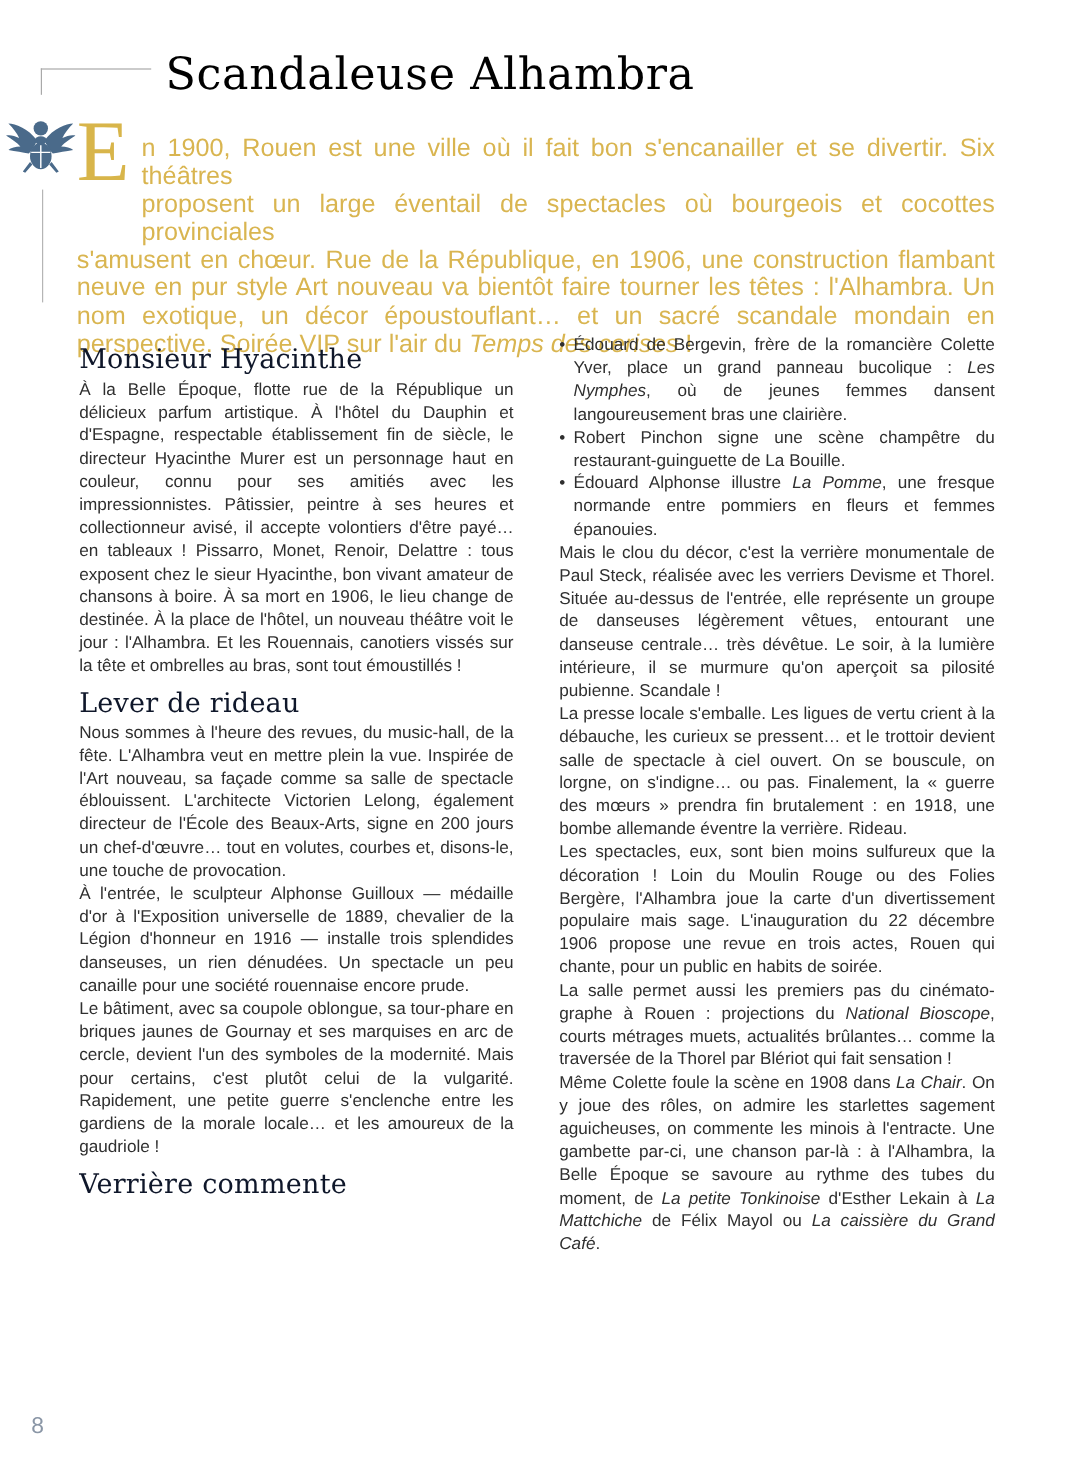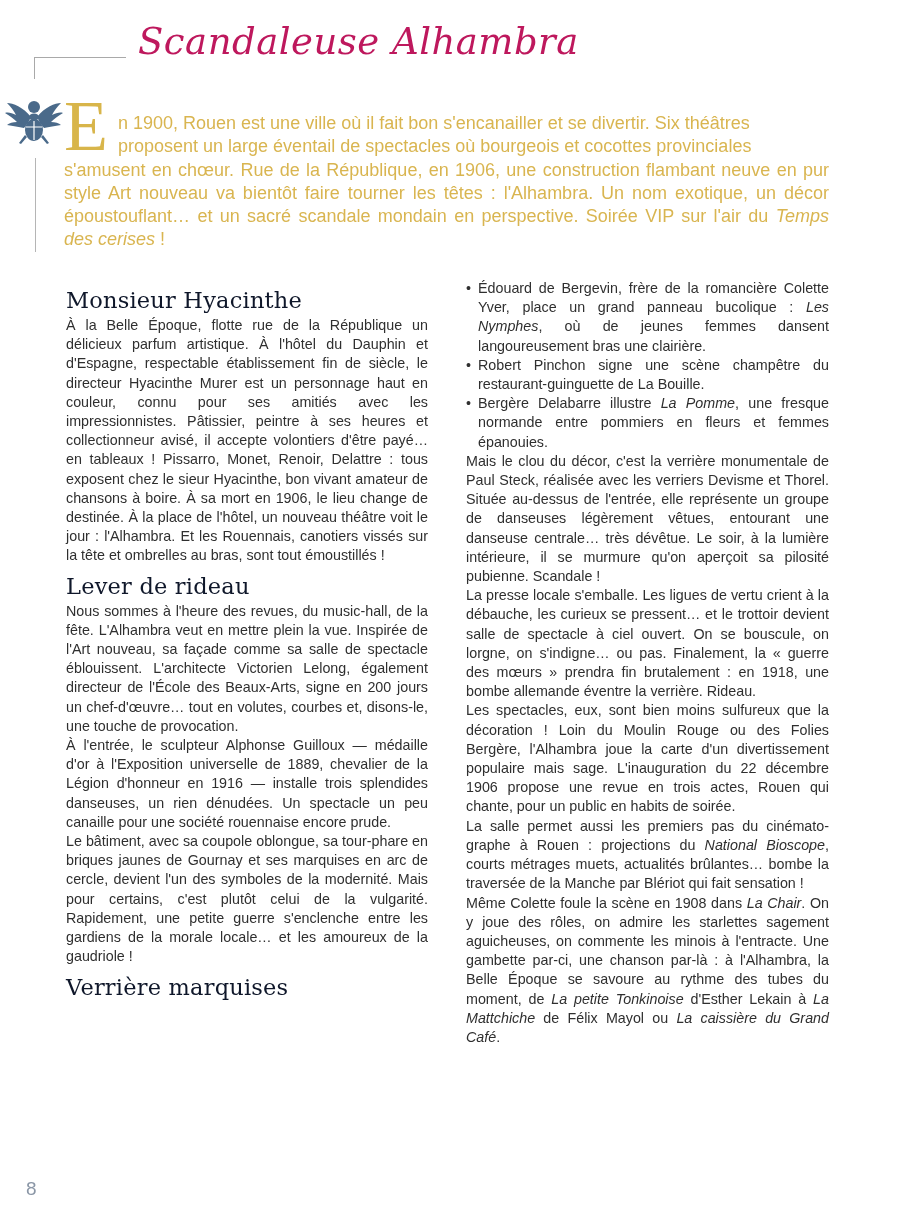--- a/index.html
+++ b/index.html
@@ -1,22 +1,22 @@
 <!DOCTYPE html>
 <html><head>
   <meta charset="utf-8">
   <style>
     html, body { margin:0; padding:0; background:#ffffff; }
     body { width:900px; height:1222px; position:relative; overflow:hidden; font-family:"Liberation Sans", sans-serif; }
     .frame-top { position:absolute; left:34px; top:57px; width:92px; height:22px; border-top:1.5px solid #a9a9a9; border-left:1.5px solid #a9a9a9; box-sizing:border-box; }
     .frame-left { position:absolute; left:35px; top:158px; width:0; height:94px; border-left:1.5px solid #b5b5b5; }
-    .title { position:absolute; left:138px; top:20px; margin:0; font-family:"DejaVu Serif", serif; font-weight:normal; font-size:37px; letter-spacing:0.5px; color:#be185d; white-space:nowrap;font-style:italic; }
+    .title { position:absolute; left:138px; top:40px; margin:0; font-family:"DejaVu Serif", serif; font-weight:normal; font-size:37px; letter-spacing:0.5px; color:#000000; white-space:nowrap; }
     .scarab { position:absolute; left:5px; top:99px; width:58px; height:48px; }
     .dropcap { position:absolute; left:64px; top:96px; font-family:"Liberation Serif", serif; font-size:72px; line-height:60px; color:#d8b54a; }
-    .intro { position:absolute; left:64px; top:112px; width:765px; margin:0; font-size:18px; line-height:23.3px; color:#d9b550; text-align:justify; }
+    .intro { position:absolute; left:64px; top:112px; width:765px; margin:0; font-size:21px; line-height:23.3px; color:#d9b550; text-align:justify; }
     .intro .indent-line { padding-left:54px; display:block; }
     .col { position:absolute; font-size:14.3px; line-height:19.2px; color:#2f2f2f; text-align:justify; }
     .col-left { left:66px; top:284px; width:362px; }
     .col-right { left:466px; top:279px; width:363px; }
     .col h2 { margin:0; font-family:"DejaVu Serif", serif; font-weight:normal; font-size:22.5px; line-height:32px; color:#0f172a; letter-spacing:0.2px; }
     .col p { margin:0; }
     .col .gap-before-h2 { margin-top:4px; }
     .col .gap-big { margin-top:26px; }
     .bullets { margin:0; padding:0; list-style:none; }
     .bullets li { position:relative; padding-left:12px; }
@@ -60,30 +60,30 @@
 
 <div class="col col-left">
   <h2>Monsieur Hyacinthe</h2>
   <p>À la Belle Époque, flotte rue de la République un délicieux parfum artistique. À l'hôtel du Dauphin et d'Espagne, respectable établissement fin de siècle, le directeur Hyacinthe Murer est un personnage haut en couleur, connu pour ses amitiés avec les impressionnistes. Pâtissier, peintre à ses heures et collectionneur avisé, il accepte volontiers d'être payé… en tableaux ! Pissarro, Monet, Renoir, Delattre : tous exposent chez le sieur Hyacinthe, bon vivant amateur de chansons à boire. À sa mort en 1906, le lieu change de destinée. À la place de l'hôtel, un nouveau théâtre voit le jour : l'Alhambra. Et les Rouennais, canotiers vissés sur la tête et ombrelles au bras, sont tout émoustillés !</p>
 
   <h2 class="gap-before-h2">Lever de rideau</h2>
   <p>Nous sommes à l'heure des revues, du music-hall, de la fête. L'Alhambra veut en mettre plein la vue. Inspirée de l'Art nouveau, sa façade comme sa salle de spectacle éblouissent. L'architecte Victorien Lelong, également directeur de l'École des Beaux-Arts, signe en 200 jours un chef-d'œuvre… tout en volutes, courbes et, disons-le, une touche de provocation.</p>
   <p>À l'entrée, le sculpteur Alphonse Guilloux — médaille d'or à l'Exposition universelle de 1889, chevalier de la Légion d'honneur en 1916 — installe trois splendides danseuses, un rien dénudées. Un spectacle un peu canaille pour une société rouennaise encore prude.</p>
   <p>Le bâtiment, avec sa coupole oblongue, sa tour-phare en briques jaunes de Gournay et ses marquises en arc de cercle, devient l'un des symboles de la modernité. Mais pour certains, c'est plutôt celui de la vulgarité. Rapidement, une petite guerre s'enclenche entre les gardiens de la morale locale… et les amoureux de la gaudriole !</p>
 
-  <h2 class="gap-before-h2">Verrière marquises</h2>
+  <h2 class="gap-before-h2">Verrière commente</h2>
 </div>
 
 <div class="col col-right">
   <ul class="bullets">
     <li><span>Édouard de Bergevin, frère de la romancière Colette Yver, place un grand panneau bucolique : </span><em>Les Nymphes</em><span>, où de jeunes femmes dansent langoureusement bras une clairière.</span></li>
     <li><span>Robert Pinchon signe une scène champêtre du restaurant-guinguette de La Bouille.</span></li>
-    <li><span>Bergère Delabarre illustre </span><em>La Pomme</em><span>, une fresque normande entre pommiers en fleurs et femmes épanouies.</span></li>
+    <li><span>Édouard Alphonse illustre </span><em>La Pomme</em><span>, une fresque normande entre pommiers en fleurs et femmes épanouies.</span></li>
   </ul>
   <p>Mais le clou du décor, c'est la verrière monumentale de Paul Steck, réalisée avec les verriers Devisme et Thorel. Située au-dessus de l'entrée, elle représente un groupe de danseuses légèrement vêtues, entourant une danseuse centrale… très dévêtue. Le soir, à la lumière intérieure, il se murmure qu'on aperçoit sa pilosité pubienne. Scandale !</p>
   <p>La presse locale s'emballe. Les ligues de vertu crient à la débauche, les curieux se pressent… et le trottoir devient salle de spectacle à ciel ouvert. On se bouscule, on lorgne, on s'indigne… ou pas. Finalement, la « guerre des mœurs » prendra fin brutalement : en 1918, une bombe allemande éventre la verrière. Rideau.</p>
 
   <p>Les spectacles, eux, sont bien moins sulfureux que la décoration ! Loin du Moulin Rouge ou des Folies Bergère, l'Alhambra joue la carte d'un divertissement populaire mais sage. L'inauguration du 22 décembre 1906 propose une revue en trois actes, Rouen qui chante, pour un public en habits de soirée.</p>
-  <p><span>La salle permet aussi les premiers pas du cinémato-graphe à Rouen : projections du </span><em>National Bioscope</em><span>, courts métrages muets, actualités brûlantes… bombe la traversée de la Manche par Blériot qui fait sensation !</span></p>
+  <p><span>La salle permet aussi les premiers pas du cinémato-graphe à Rouen : projections du </span><em>National Bioscope</em><span>, courts métrages muets, actualités brûlantes… comme la traversée de la Thorel par Blériot qui fait sensation !</span></p>
   <p><span>Même Colette foule la scène en 1908 dans </span><em>La Chair</em><span>. On y joue des rôles, on admire les starlettes sagement aguicheuses, on commente les minois à l'entracte. Une gambette par-ci, une chanson par-là : à l'Alhambra, la Belle Époque se savoure au rythme des tubes du moment, de </span><em>La petite Tonkinoise</em><span> d'Esther Lekain à </span><em>La Mattchiche</em><span> de Félix Mayol ou </span><em>La caissière du Grand Café</em><span>.</span></p>
 </div>
 
 <div class="page-num">8</div>
 
 </body></html>

